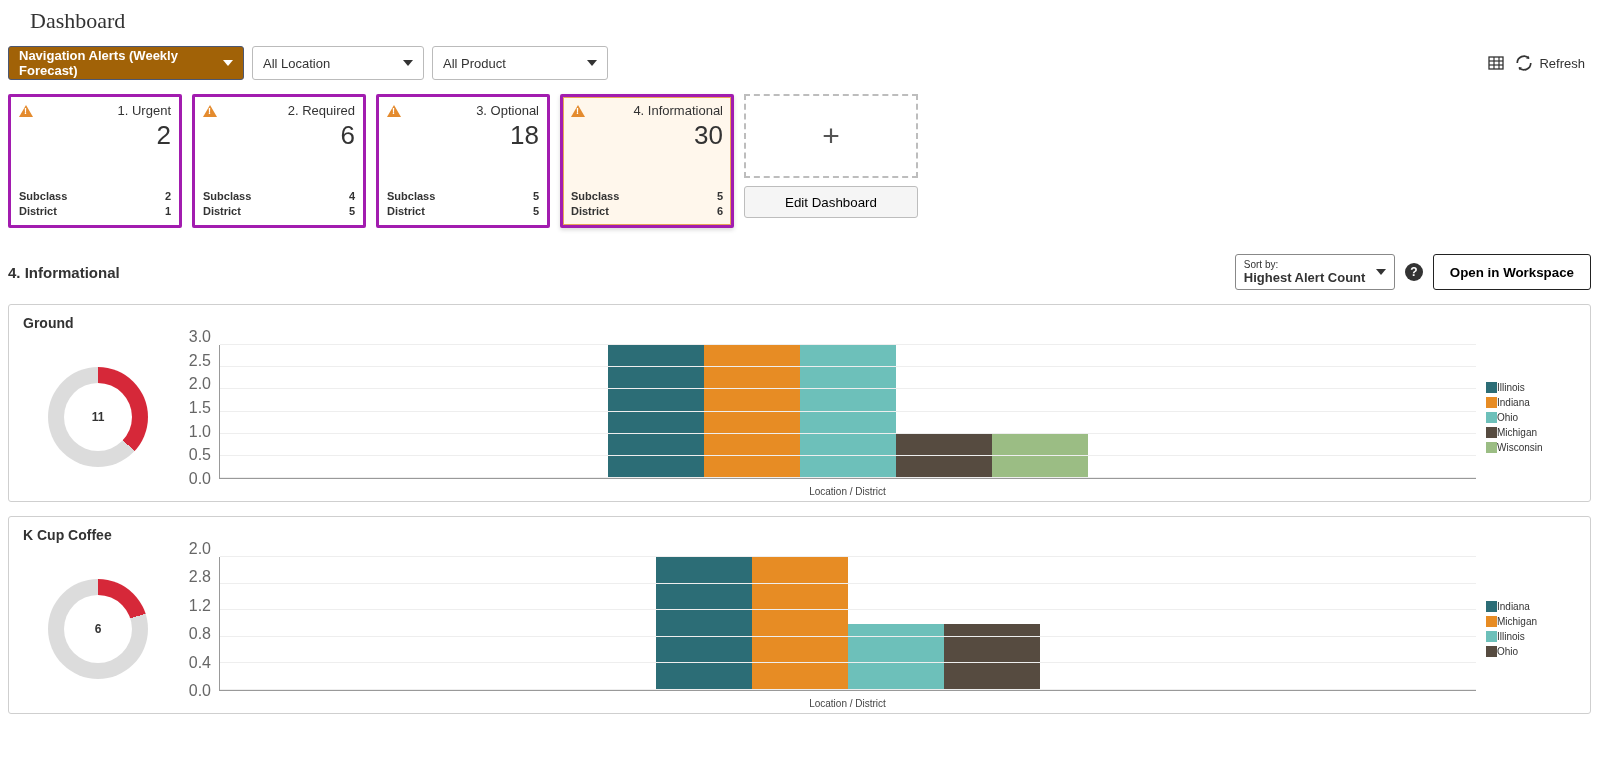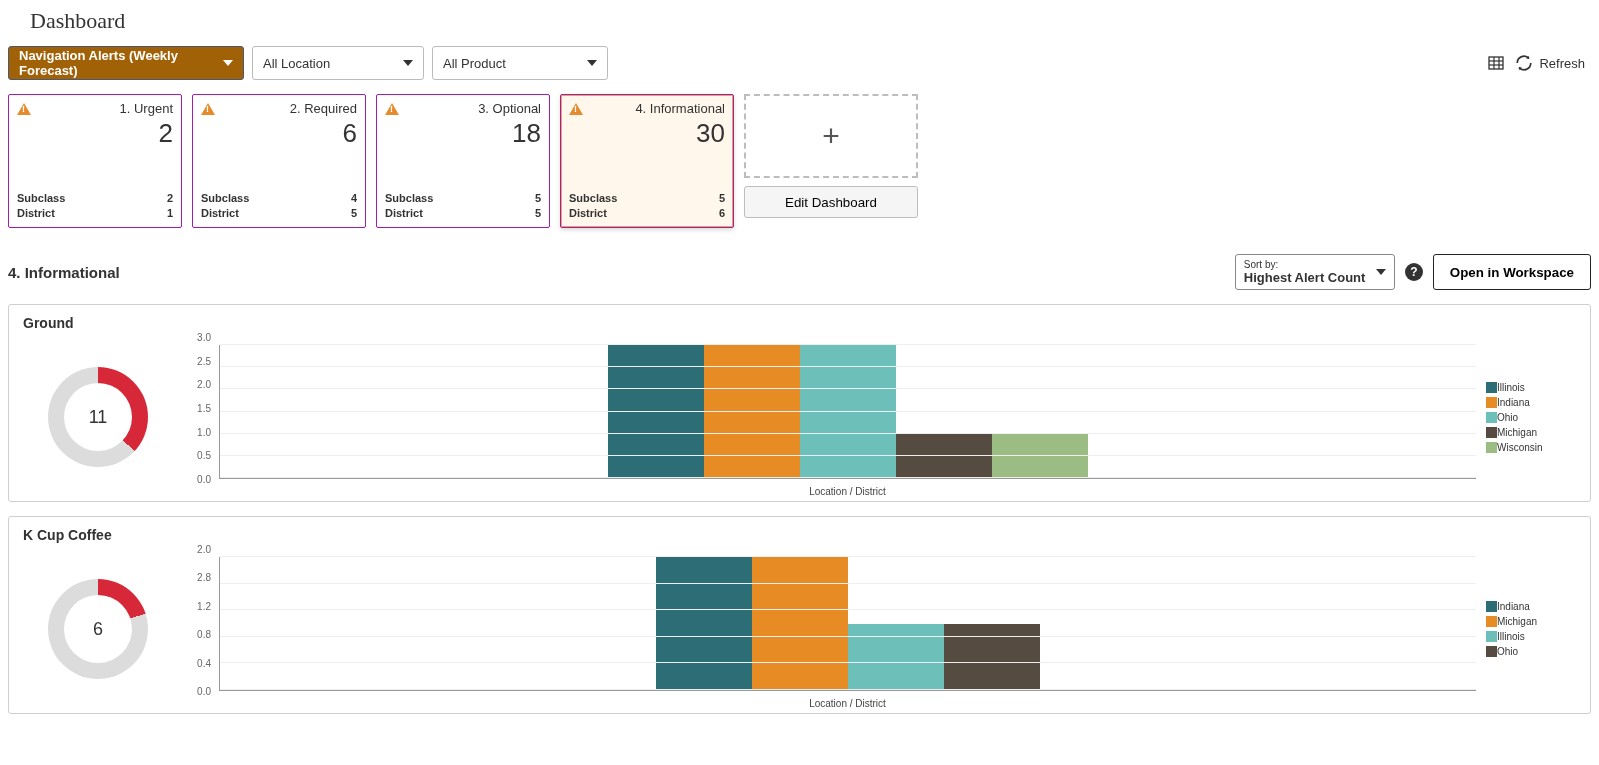--- a/index.html
+++ b/index.html
@@ -11,21 +11,21 @@
   .dd.primary { background: #a16207; color: #fff; border-color: #4b5773; font-weight: 600; }
   .dd .caret { width:0;height:0;border-left:5px solid transparent;border-right:5px solid transparent;border-top:6px solid currentColor; margin-left:10px;}
   .dd1 { width: 236px; }
   .dd2 { width: 172px; }
   .dd3 { width: 176px; }
   .spacer { flex: 1; }
   .icon-btn { width: 22px; height: 22px; display:flex;align-items:center;justify-content:center; cursor:pointer; }
   .refresh-btn { display:flex; align-items:center; gap:6px; cursor:pointer; margin-right:6px;}
   .refresh-btn svg { width:18px;height:18px; }
   .tiles-row { display:flex; gap:10px; align-items:flex-start; }
-  .tile { width:174px; height:134px; border:1px solid #a21caf; border-radius:2px; background:#fff; padding:6px 8px; display:flex; flex-direction:column; position:relative; cursor:pointer;}
+  .tile { width:174px; height:134px; border:3px solid #a21caf; border-radius:2px; background:#fff; padding:6px 8px; display:flex; flex-direction:column; position:relative; cursor:pointer;}
   .tile.selected { background:#fff7ec; box-shadow: 0 0 0 1px #e6a558 inset, 0 2px 4px rgba(0,0,0,.15);}
   .tile-top { display:flex; align-items:flex-start; justify-content:space-between;}
   .warn-icon { width:0;height:0;border-left:7px solid transparent;border-right:7px solid transparent;border-bottom:12px solid #e48b2e; position:relative; margin-top:2px;}
   .warn-icon::after { content:"!"; position:absolute; left:-2px; top:1px; font-size:9px; font-weight:bold; color:#fff;}
   .tile-title { font-size:13px; text-align:right;}
   .tile-count { font-size:26px; font-weight:500; text-align:right; margin-top:2px;}
   .tile-foot { margin-top:auto; font-size:11px; font-weight:600;}
   .tile-foot-row { display:flex; justify-content:space-between; line-height:15px;}
   .add-tile { width:174px; height:84px; border:2px dashed #bdbdbd; display:flex; align-items:center; justify-content:center; cursor:pointer; }
   .add-tile span { font-size:30px; font-weight:300; color:#555;}
@@ -37,24 +37,24 @@
   .sort-dd .val { font-size:13px; font-weight:600;}
   .sort-dd .caret { position:absolute; right:8px; top:14px;}
   .help-circle { width:18px;height:18px;border-radius:50%;background:#333;color:#fff;display:flex;align-items:center;justify-content:center;font-size:12px;font-weight:bold;cursor:pointer;}
   .open-ws { height:36px; border:1px solid #222; border-radius:3px; background:#fff; padding:0 16px; font-weight:600; cursor:pointer;}
   .panel { border:1px solid #cfcfcf; border-radius:3px; margin-top:14px; padding:10px 14px 4px 14px; background:#fff;}
   .panel-title { font-weight:700; font-size:14px; margin-bottom:6px;}
   .panel-body { display:flex; align-items:center; gap:10px;}
   .donut-wrap { width:150px; display:flex; align-items:center; justify-content:center;}
   .donut { position:relative; width:100px; height:100px; border-radius:50%; }
   .donut::after { content:""; position:absolute; inset:16px; background:#fff; border-radius:50%;}
-  .donut .num { position:absolute; inset:0; display:flex; align-items:center; justify-content:center; font-weight:400; font-size:18px; z-index:1;}
+  .donut .num { position:absolute; inset:0; display:flex; align-items:center; justify-content:center; font-weight:700; font-size:12px; z-index:1;}
   .chart-area { flex:1; position:relative; height:160px;}
   .y-ticks { position:absolute; left:0; top:0; bottom:18px; width:34px;}
-  .y-ticks span { position:absolute; right:6px; font-size:10px; color:#666; transform:translateY(50%);}
+  .y-ticks span { position:absolute; right:6px; font-size:16px; color:#666; transform:translateY(50%);}
   .plot { position:absolute; left:36px; right:0; top:8px; bottom:18px; border-left:1px solid #999; border-bottom:1px solid #999;}
   .grid { position:absolute; left:0; right:0; height:0; border-top:1px solid #eee;}
   .bars { position:absolute; inset:0; display:flex; justify-content:center; align-items:flex-end; gap:0;}
   .bar { width:96px; }
   .xlabel { position:absolute; left:36px; right:0; bottom:0; text-align:center; font-size:10px; color:#444;}
   .legend { width:90px; display:flex; flex-direction:column; gap:4px; font-size:10px;}
   .legend-item { display:flex; align-items:center; }
   .swatch { width:11px; height:11px;}
 </style>
 </head>

